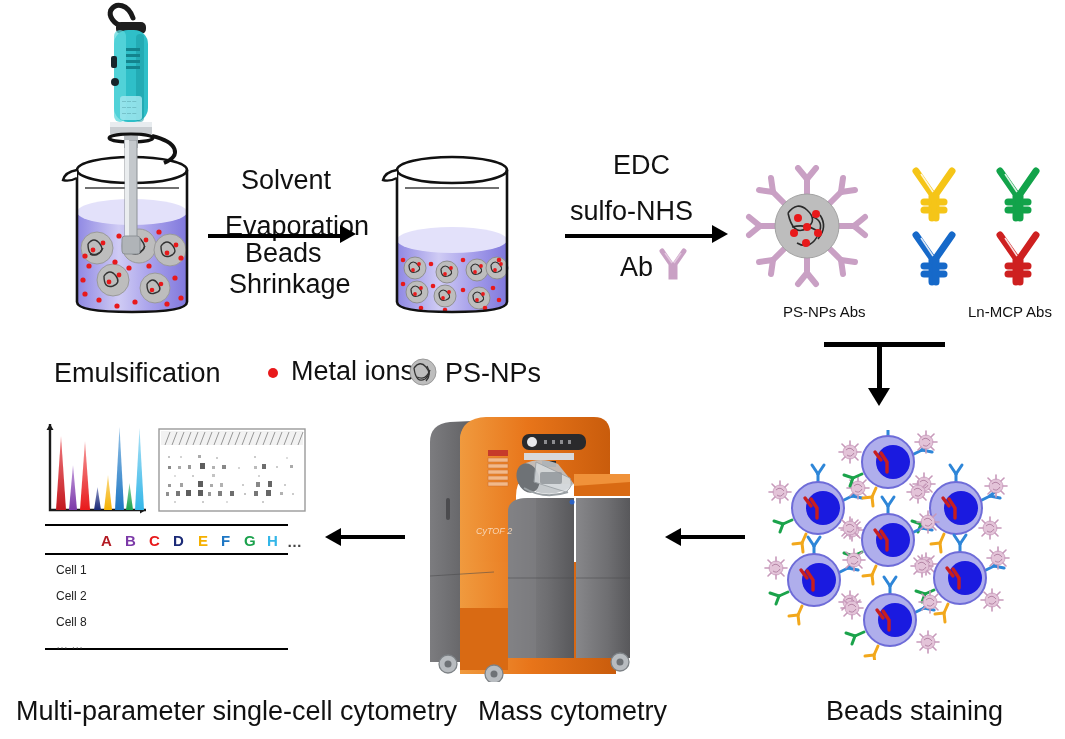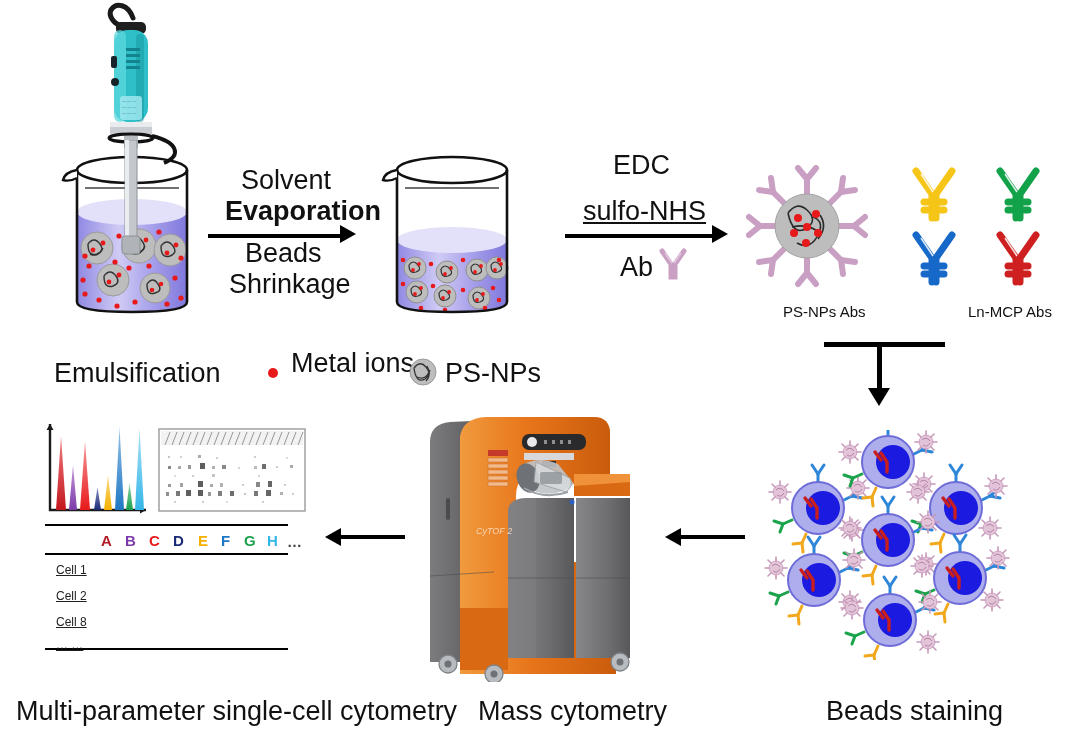--- a/index.html
+++ b/index.html
@@ -9,21 +9,21 @@
   .lbl{font-size:15px;color:#111;white-space:nowrap;margin-left:48px;}
   .lbl-big{font-size:27px;color:#111;white-space:nowrap;}
   .arrow-h{position:absolute;height:0;border-top:4px solid #000;}
   .arrow-head-r{position:absolute;width:0;height:0;
      border-top:9px solid transparent;border-bottom:9px solid transparent;border-left:16px solid #000;}
   .arrow-head-l{position:absolute;width:0;height:0;
      border-top:9px solid transparent;border-bottom:9px solid transparent;border-right:16px solid #000;}
   .arrow-head-d{position:absolute;width:0;height:0;
      border-left:11px solid transparent;border-right:11px solid transparent;border-top:18px solid #000;}
   .tbl-rule{position:absolute;background:#000;height:2px;}
-  .cellrow{position:absolute;font-size:12px;color:#222;text-decoration:underline;}
+  .cellrow{position:absolute;font-size:12px;color:#222;}
   .colhdr{position:absolute;font-size:15px;font-weight:bold;}
 </style>
 </head>
 <body>
 
 <svg class="abs" style="left:78px;top:0px;" width="110" height="165" viewBox="0 0 110 165">
   <path d="M55 18 C 50 4, 38 2, 33 10" stroke="#1a1a1a" stroke-width="5" fill="none" stroke-linecap="round"></path>
   <path d="M33 10 C 30 16, 36 24, 44 26" stroke="#1a1a1a" stroke-width="5" fill="none" stroke-linecap="round"></path>
   <rect x="38" y="22" width="30" height="12" rx="5" fill="#1f1f1f"></rect>
   <rect x="36" y="30" width="34" height="92" rx="14" fill="#2FBFC8"></rect>
@@ -121,21 +121,21 @@
   <ellipse cx="77" cy="30" rx="55" ry="13" fill="none" stroke="#111" stroke-width="2.6"></ellipse>
   <path d="M22 30 Q10 32 8 40 Q14 42 22 38" fill="#fff" stroke="#111" stroke-width="2.4"></path>
   <path d="M30 48 L124 48" stroke="#111" stroke-width="1.3" fill="none" opacity="0.8"></path>
 
   <rect x="70" y="0" width="12" height="108" fill="#C4C8CC" stroke="#8d9297" stroke-width="1"></rect>
   <rect x="70" y="0" width="4" height="108" fill="#EAEDEF"></rect>
   <rect x="67" y="96" width="18" height="18" rx="3" fill="#B0B4B8" stroke="#8d9297"></rect>
 </svg>
 
 <div class="abs lbl-big" style="left:241px;top:165px;">Solvent</div>
-<div class="abs lbl-big" style="left:225px;top:196px;font-weight:bold;">Evaporation</div>
+<div class="abs lbl-big" style="left:225px;top:211px;">Evaporation</div>
 <div class="arrow-h" style="left:208px;top:234px;width:135px;"></div>
 <div class="arrow-head-r" style="left:340px;top:225px;"></div>
 <div class="abs lbl-big" style="left:245px;top:238px;text-align:right;">Beads</div>
 <div class="abs lbl-big" style="left:229px;top:269px;">Shrinkage</div>
 
 <svg class="abs" style="left:375px;top:140px;" width="155" height="182" viewBox="0 0 155 182">
   <defs>
     <linearGradient id="liq2" x1="0" y1="0" x2="1" y2="0">
       <stop offset="0%" stop-color="#8F88E3"></stop>
         <stop offset="38%" stop-color="#CFCBF4"></stop>
@@ -203,21 +203,21 @@
       <circle cx="110" cy="168" r="2.3"></circle>
       <circle cx="124" cy="160" r="2.3"></circle>
   </g>
   <path d="M22 30 L22 162 Q22 172 77 172 Q132 172 132 162 L132 30" fill="none" stroke="#111" stroke-width="2.6"></path>
   <ellipse cx="77" cy="30" rx="55" ry="13" fill="none" stroke="#111" stroke-width="2.6"></ellipse>
   <path d="M22 30 Q10 32 8 40 Q14 42 22 38" fill="#fff" stroke="#111" stroke-width="2.4"></path>
   <path d="M30 48 L124 48" stroke="#111" stroke-width="1.3" fill="none" opacity="0.8"></path>
 </svg>
 
 <div class="abs lbl-big" style="left:613px;top:150px;text-align:right;">EDC</div>
-<div class="abs lbl-big" style="left:583px;top:196px;text-decoration:underline;">sulfo-NHS</div>
+<div class="abs lbl-big" style="left:570px;top:196px;">sulfo-NHS</div>
 <div class="arrow-h" style="left:565px;top:234px;width:150px;"></div>
 <div class="arrow-head-r" style="left:712px;top:225px;"></div>
 <div class="abs lbl-big" style="left:620px;top:252px;">Ab</div>
 <svg class="abs" style="left:658px;top:248px;" width="30" height="32" viewBox="0 0 30 32">
   <path d="M4 3 L13 16 L13 29 L17 29 L17 16 L26 3" stroke="#C9A0C4" stroke-width="5" fill="none" stroke-linecap="round"></path>
   <path d="M7 5 L14 15" stroke="#E2C6DE" stroke-width="1.6" fill="none"></path>
   <path d="M23 5 L16 15" stroke="#E2C6DE" stroke-width="1.6" fill="none"></path>
 </svg>
 
 <svg class="abs" style="left:742px;top:165px;" width="130" height="125" viewBox="0 0 130 125">
@@ -308,21 +308,21 @@
   </g>
 </svg>
 <div class="abs lbl" style="left:920px;top:303px;">Ln-MCP Abs</div>
 
 <div class="tbl-rule" style="left:824px;top:342px;width:121px;height:5px;"></div>
 <div class="abs" style="left:877px;top:345px;width:5px;height:45px;background:#000;"></div>
 <div class="arrow-head-d" style="left:868px;top:388px;"></div>
 
 <div class="abs lbl-big" style="left:54px;top:358px;">Emulsification</div>
 <div class="abs" style="left:268px;top:368px;width:10px;height:10px;border-radius:50%;background:#e8191b;"></div>
-<div class="abs lbl-big" style="left:291px;top:348px;">Metal ions</div>
+<div class="abs lbl-big" style="left:291px;top:356px;">Metal ions</div>
 <svg class="abs" style="left:409px;top:358px;" width="28" height="28" viewBox="0 0 28 28">
   <circle cx="14" cy="14" r="13" fill="#BDBDBD" stroke="#9a9a9a"></circle>
   <g stroke="#333" stroke-width="1.3" fill="none">
     <path d="M5 10 q6 -8 12 -1 q6 7 -1 12 q-9 5 -11 -11"></path>
     <path d="M8 19 q9 4 13 -7"></path>
       <path d="M18 8 q5 9 -1 15"></path>
   </g>
 </svg>
 <div class="abs lbl-big" style="left:445px;top:358px;">PS-NPs</div>
 

